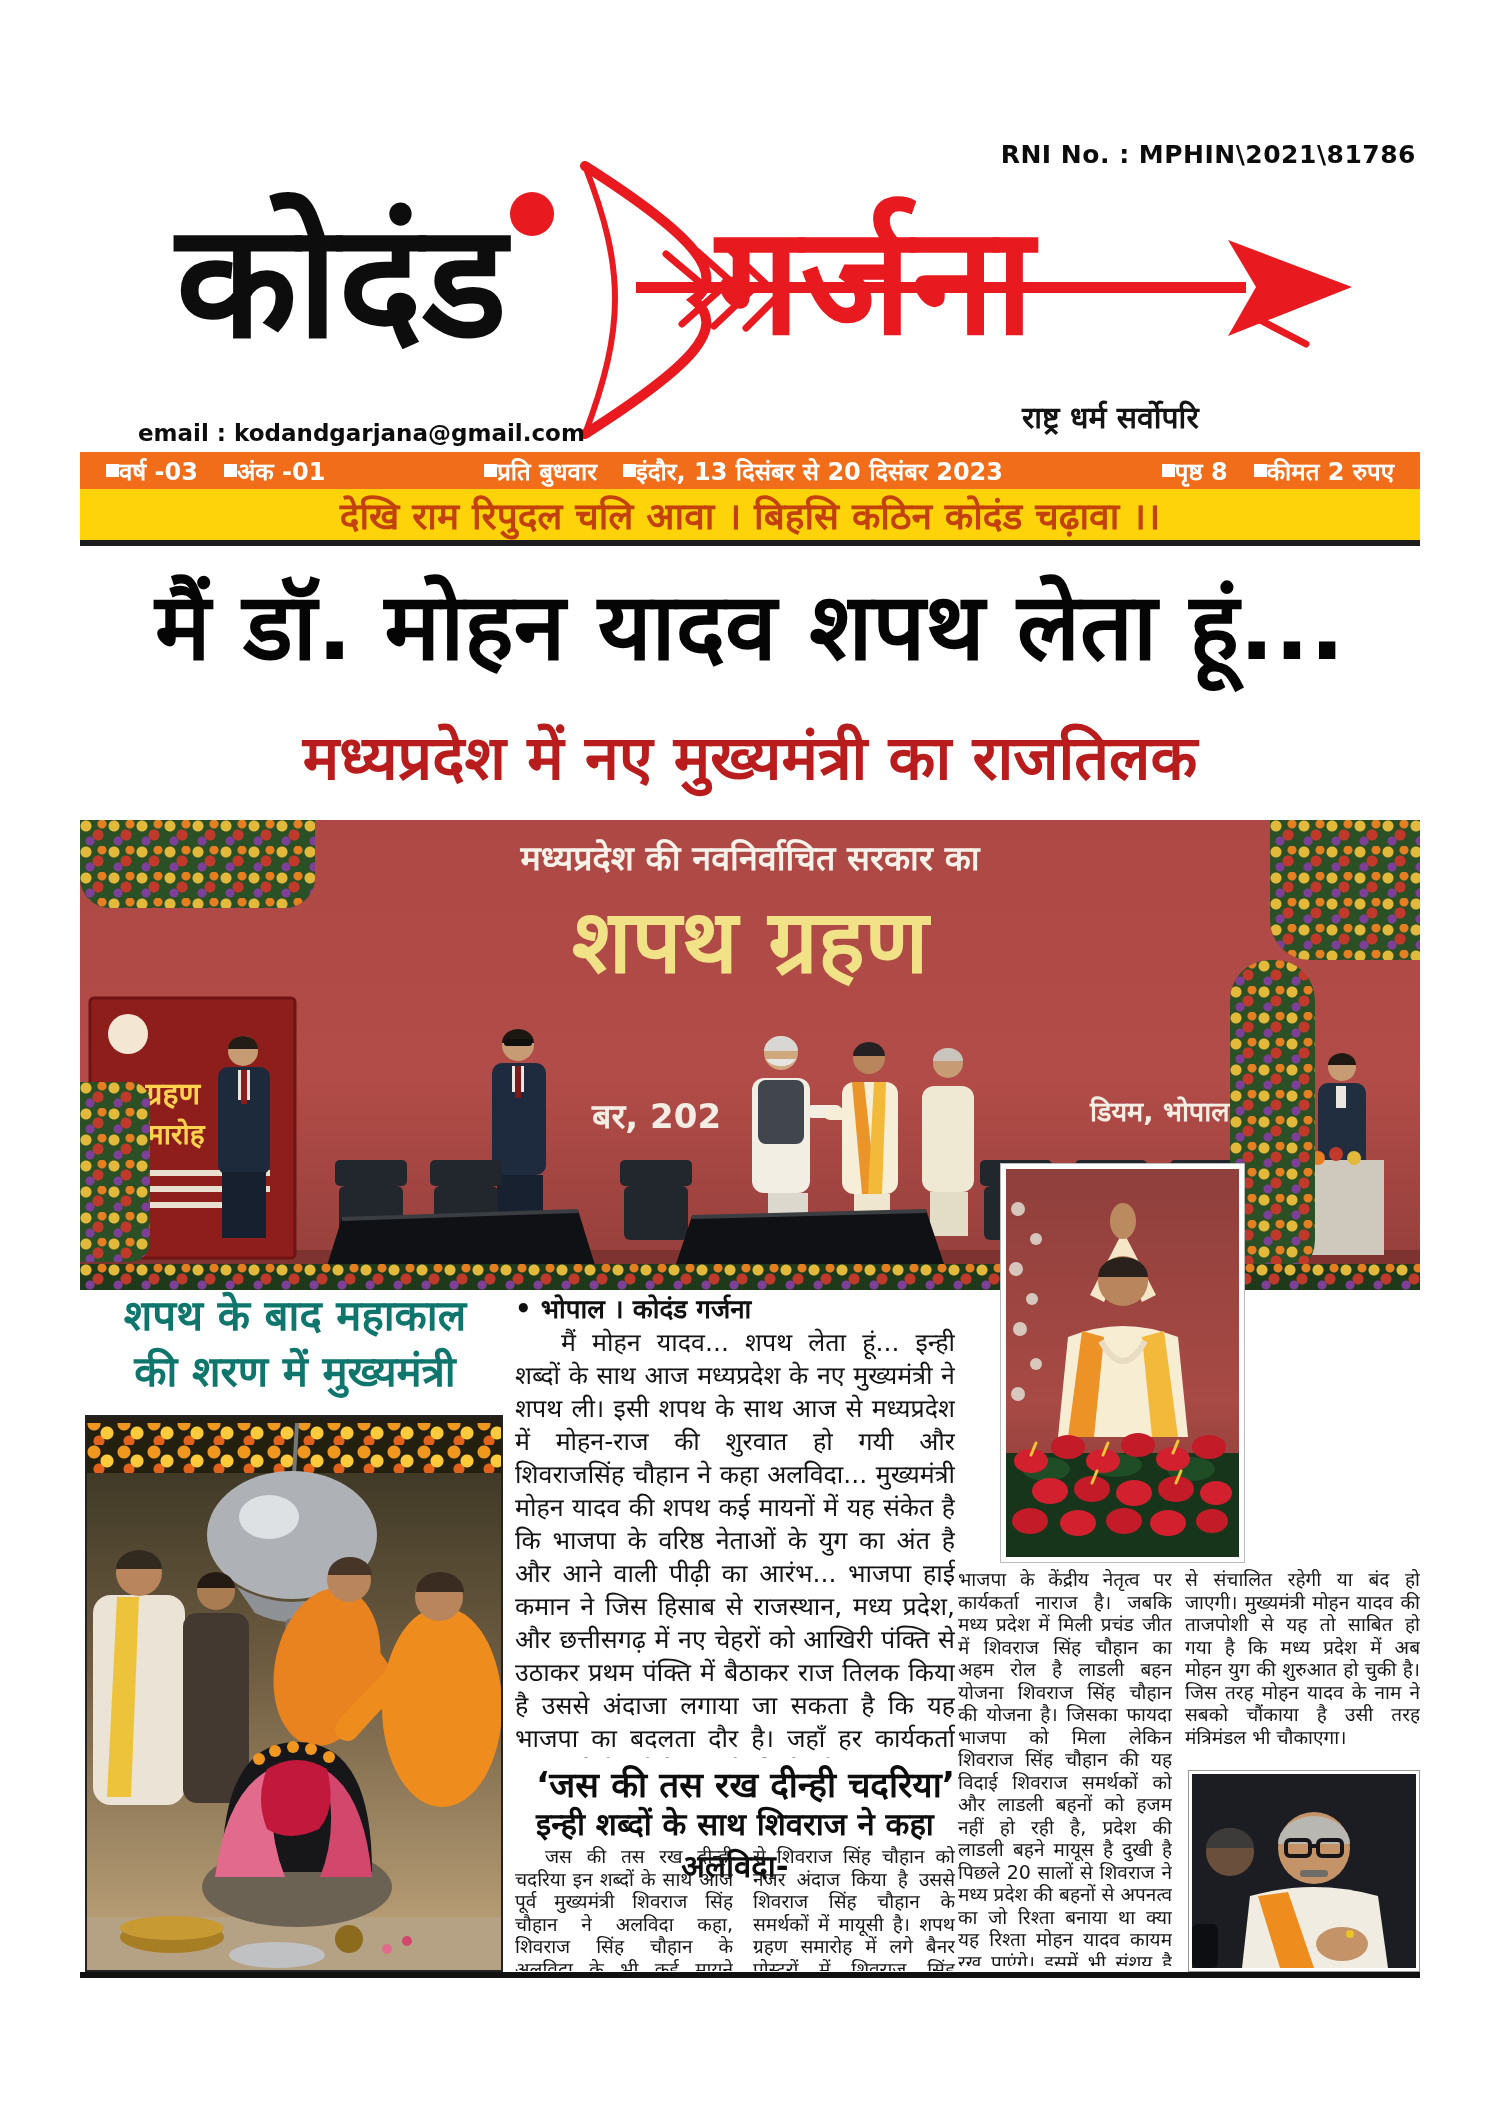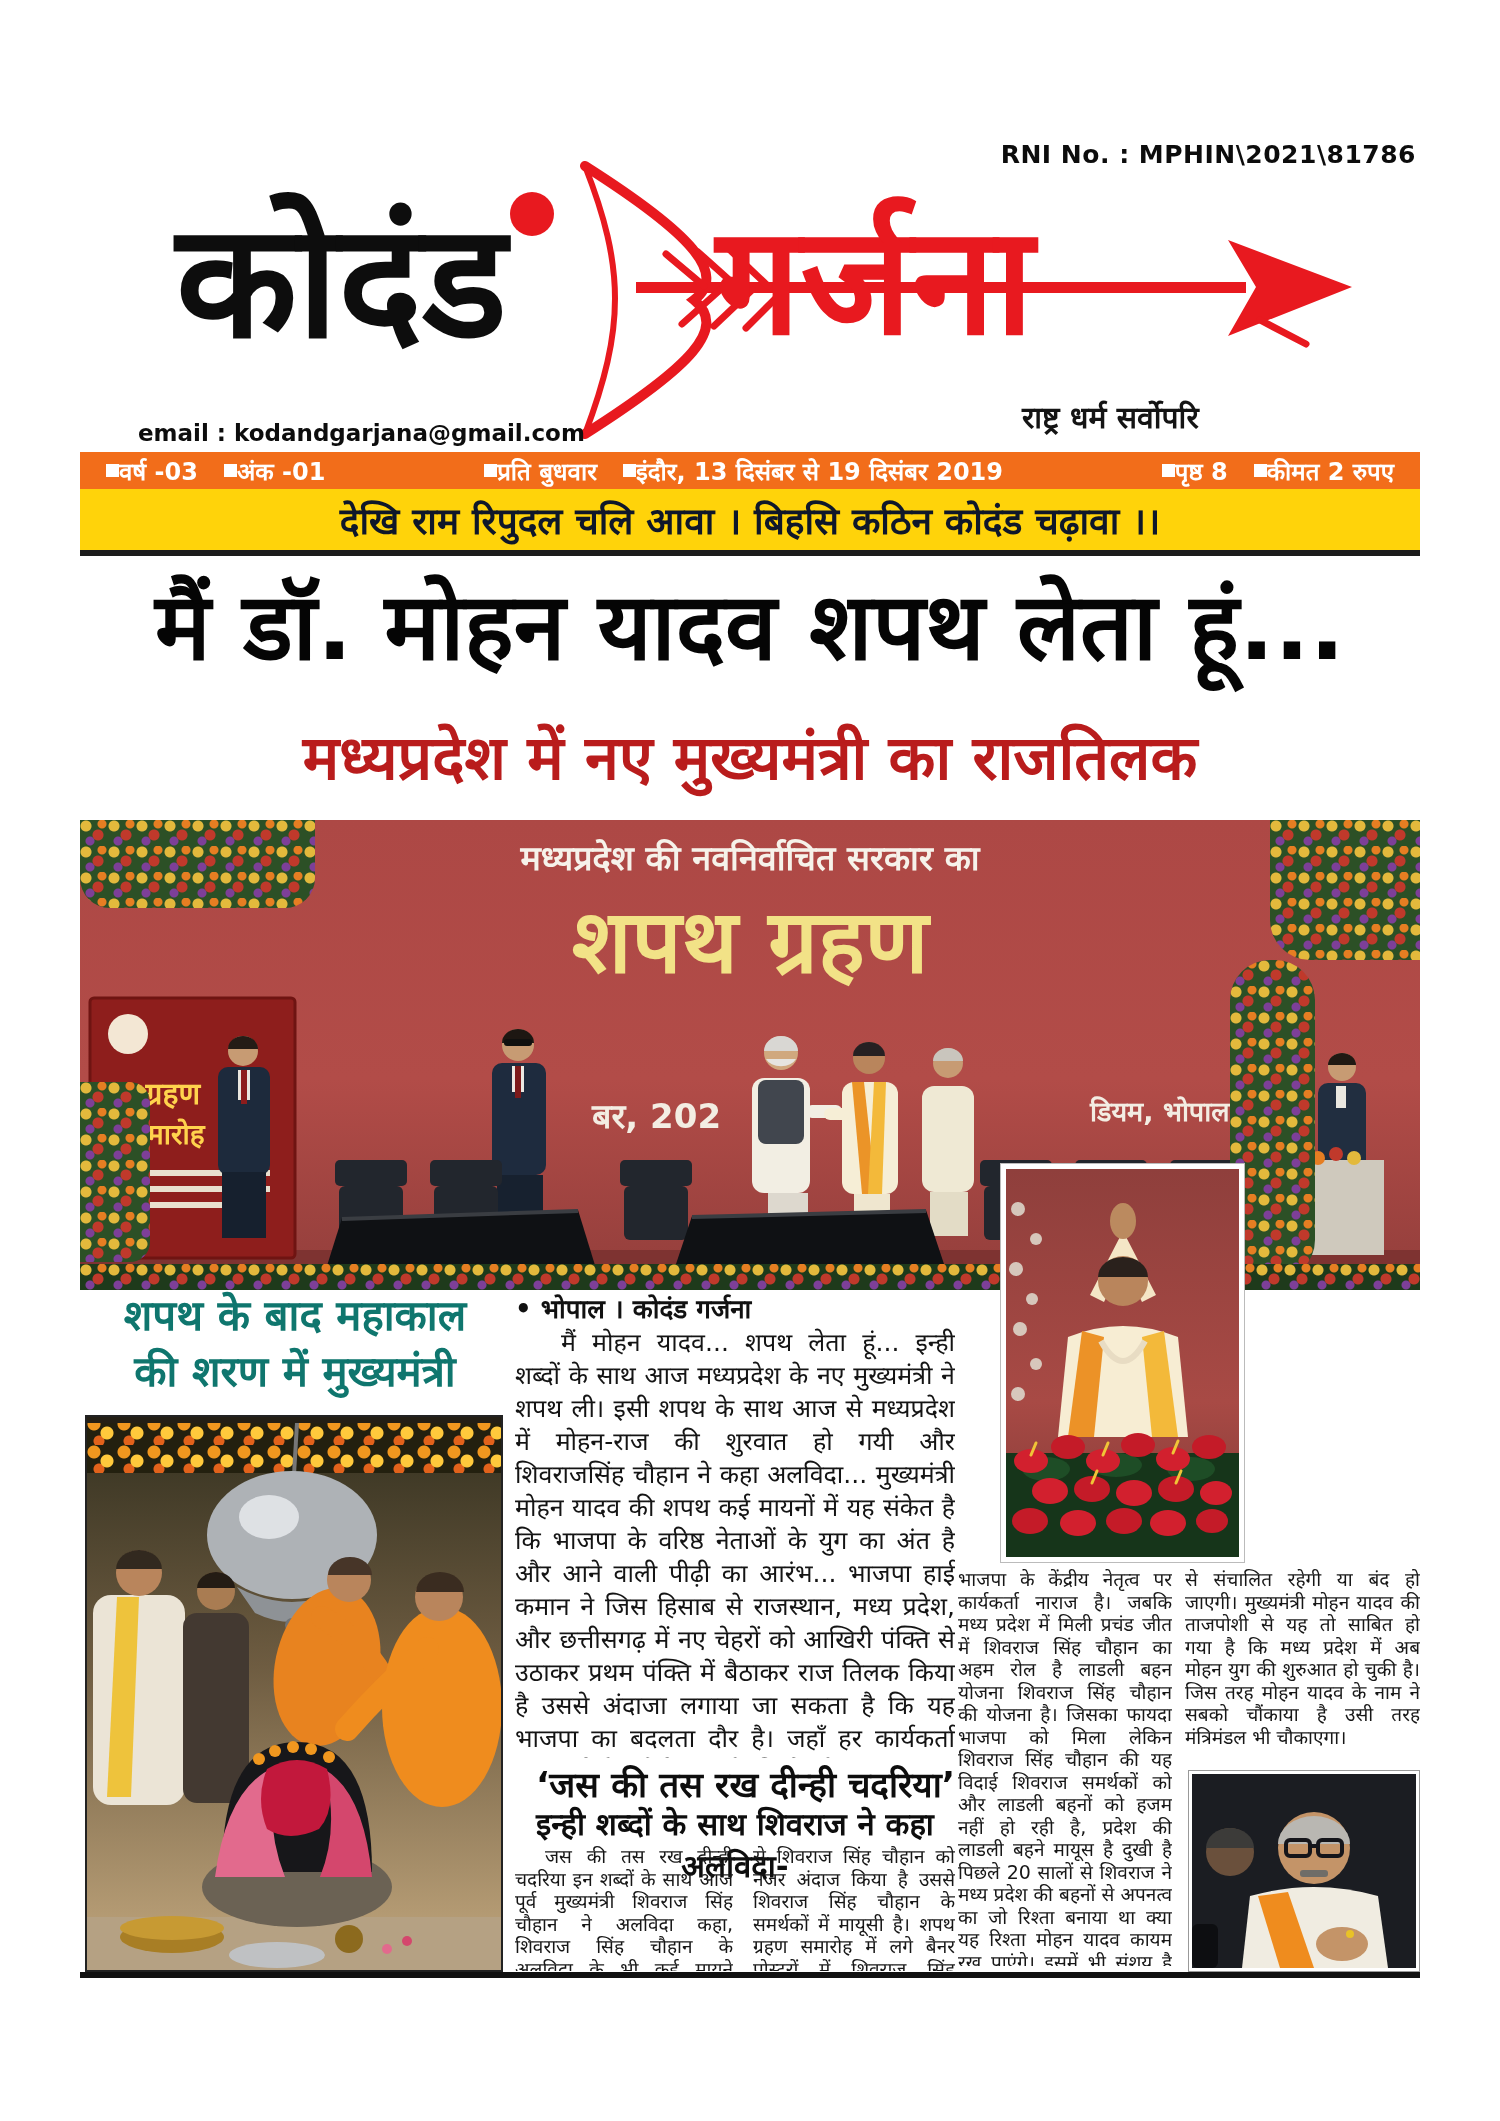--- a/index.html
+++ b/index.html
@@ -18,22 +18,22 @@
 
   
   .infobar{left:80px;top:452px;width:1340px;height:37px;background:#f26d1a;color:#fff;
            display:flex;align-items:center;justify-content:space-between;padding:0 26px;box-sizing:border-box;
            font-size:24px;font-weight:bold;}
   .seg{display:flex;align-items:center;gap:0;white-space:nowrap;}
   .grp{display:flex;align-items:center;gap:26px;}
   .sq{display:inline-block;width:13px;height:13px;background:#fff;}
 
   
-  .motto{left:80px;top:489px;width:1340px;height:67px;background:#ffd30a;border-bottom:6px solid #1c1c1c;
-         display:flex;align-items:center;justify-content:center;font-size:37px;font-weight:800;color:#0f172a;
+  .motto{left:80px;top:489px;width:1340px;height:57px;background:#ffd30a;border-bottom:6px solid #1c1c1c;
+         display:flex;align-items:center;justify-content:center;font-size:37px;font-weight:800;color:#c2410c;
          box-sizing:border-box;}
 
   
   .headline{left:80px;top:552px;width:1340px;height:152px;font-size:93px;font-weight:800;color:#050505;
             text-align:center;white-space:nowrap;line-height:150px;}
   .subheadline{left:80px;top:710px;width:1340px;height:96px;font-size:61px;font-weight:800;color:#b91c1c;
             text-align:center;white-space:nowrap;line-height:96px;}
 
   
   .stage{left:80px;top:820px;width:1332px;height:470px;overflow:hidden;
@@ -129,21 +129,21 @@
           <span>अंक -01</span>
         </span>
     </span>
     <span class="grp">
       <span class="seg">
           <i class="sq"></i>
           <span>प्रति बुधवार</span>
         </span>
       <span class="seg">
           <i class="sq"></i>
-          <span>इंदौर, 13 दिसंबर से 19 दिसंबर 2019</span>
+          <span>इंदौर, 13 दिसंबर से 20 दिसंबर 2023</span>
         </span>
     </span>
     <span class="grp">
       <span class="seg">
           <i class="sq"></i>
           <span>पृष्ठ 8</span>
         </span>
       <span class="seg">
           <i class="sq"></i>
           <span>कीमत 2 रुपए</span>

